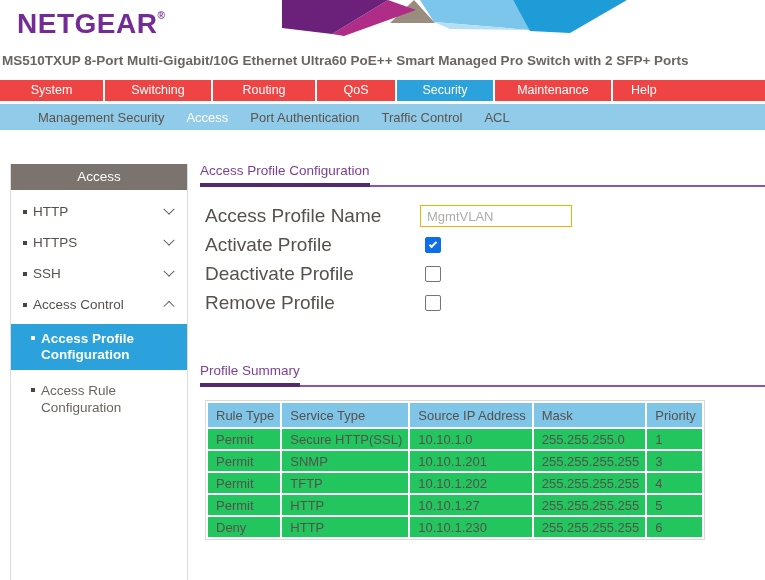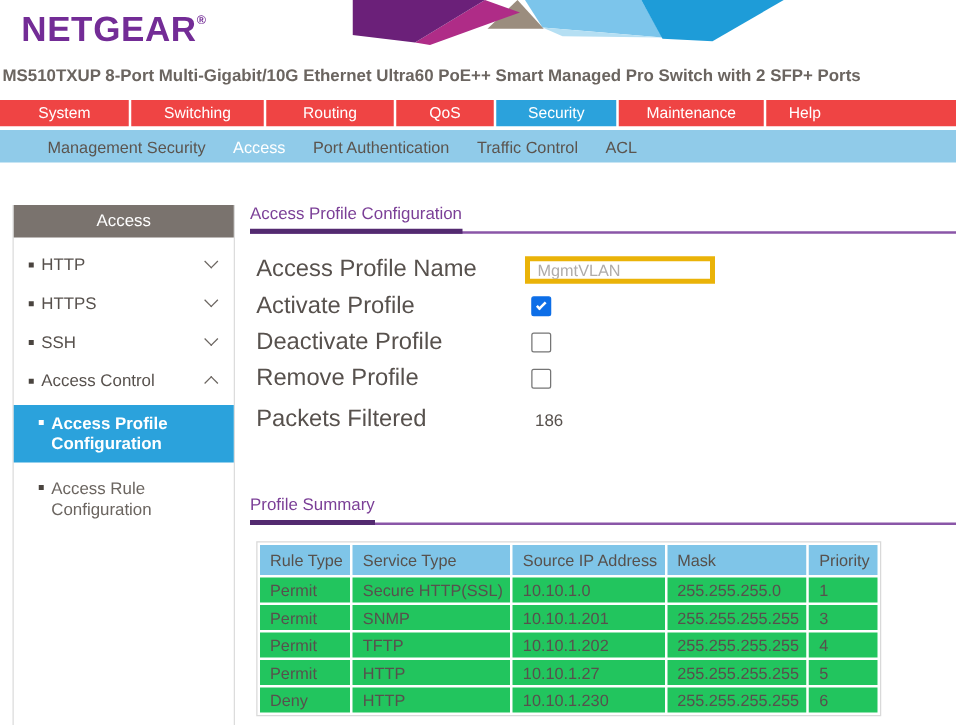--- a/index.html
+++ b/index.html
@@ -42,21 +42,21 @@
   .main { position:absolute; left:200px; top:130px; right:0; bottom:0; }
   .section-title { position:relative; font-size:13.5px; color:#7B3F97; padding-bottom:7px; border-bottom:2px solid #8A56A8; }
   .section-title .ttext { position:relative; display:inline-block; }
   .section-title .ttext::after { content:""; position:absolute; left:0; bottom:-9px; height:4px; width:100%; background:#532A70; }
   .s1 { margin-top:33px; }
   .s2 { margin-top:49px; }
 
   .form { margin-top:18px; padding-left:5px; }
   .frow { display:flex; align-items:center; height:22px; margin-bottom:7px; }
   .flabel { width:215px; font-size:19px; color:#57514D; flex:none; }
-  .textfield { width:152px; height:22px; border:4px solid #eab308; font-size:13px; padding:0 6px; color:#57514D; font-family:"Liberation Sans",sans-serif; }
+  .textfield { width:152px; height:22px; border:1px solid #eab308; font-size:13px; padding:0 6px; color:#57514D; font-family:"Liberation Sans",sans-serif; }
   .textfield::placeholder { color:#AFACAA; }
   .checkbox { position:relative; width:16px; height:16px; border:1px solid #757575; border-radius:2px; background:#fff; margin-left:5px; cursor:pointer; }
   .checkbox.checked { background:#0D6EE7; border-color:#0D6EE7; }
   .checkbox .mark { position:absolute; left:3px; top:4px; width:8px; height:4px; border-left:2px solid #fff; border-bottom:2px solid #fff; transform:rotate(-45deg); }
   .fvalue { font-size:13.5px; color:#57514D; margin-left:8px; }
 
   table.summary { border-collapse:separate; border-spacing:2px; margin-top:13px; margin-left:5px; border:1px solid #D9D9D9; background:#fff; }
   table.summary th { background:#7FC5E8; color:#57514D; font-weight:normal; font-size:13px; text-align:left; height:24px; padding:0 6px 0 8px; white-space:nowrap; }
   table.summary td { background:#22c55e; color:#57514D; font-size:13px; height:20px; padding:0 6px 0 8px; white-space:nowrap; }
   .c0{width:64px;} .c1{width:115px;} .c2{width:112px;} .c3{width:108px;} .c4{width:48px;margin-left:11px;}
@@ -147,24 +147,20 @@
         </div>
     </div>
     <div class="frow">
       <span class="flabel">Deactivate Profile</span>
       <div class="checkbox"></div>
     </div>
     <div class="frow">
       <span class="flabel">Remove Profile</span>
       <div class="checkbox"></div>
     </div>
-    <div class="frow" style="margin-top:11px">
-      <span class="flabel">Packets Filtered</span>
-      <span class="fvalue">186</span>
-    </div>
   </div>
 
   <div class="section-title s2">
     <span class="ttext">Profile Summary</span>
   </div>
 
   <table class="summary">
     <thead>
       <tr>
         <th class="c0">Rule Type</th>

